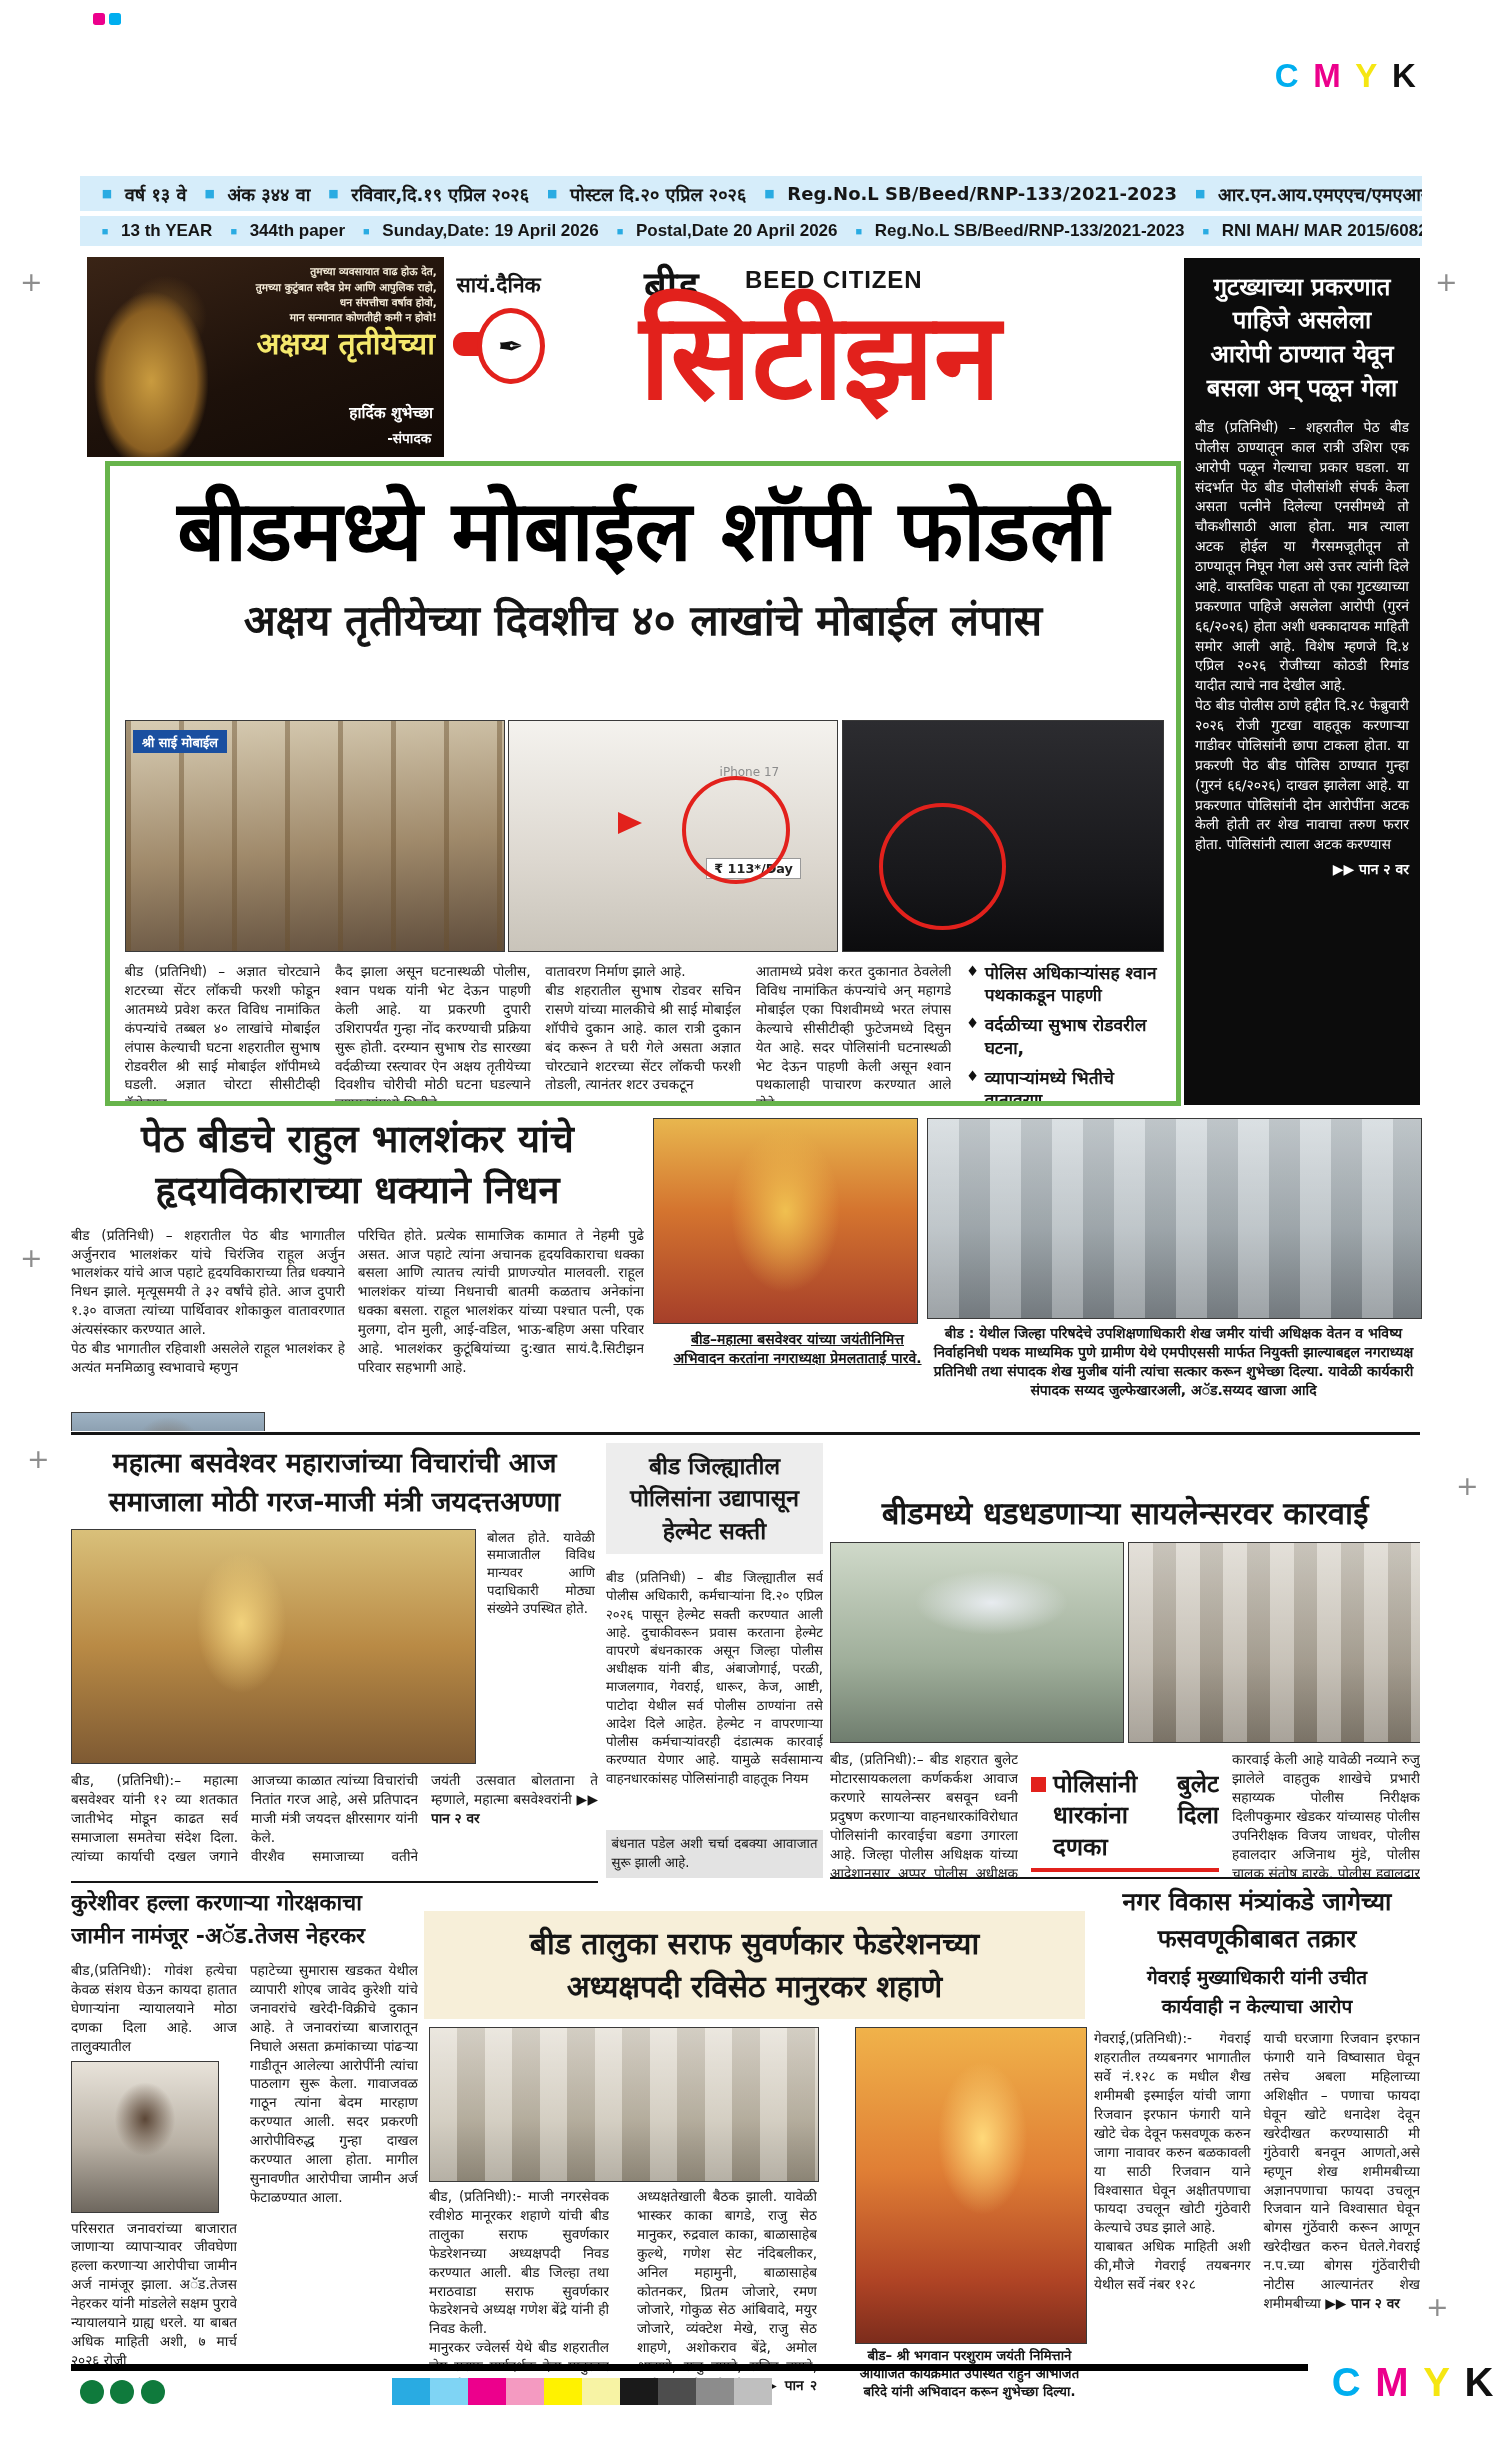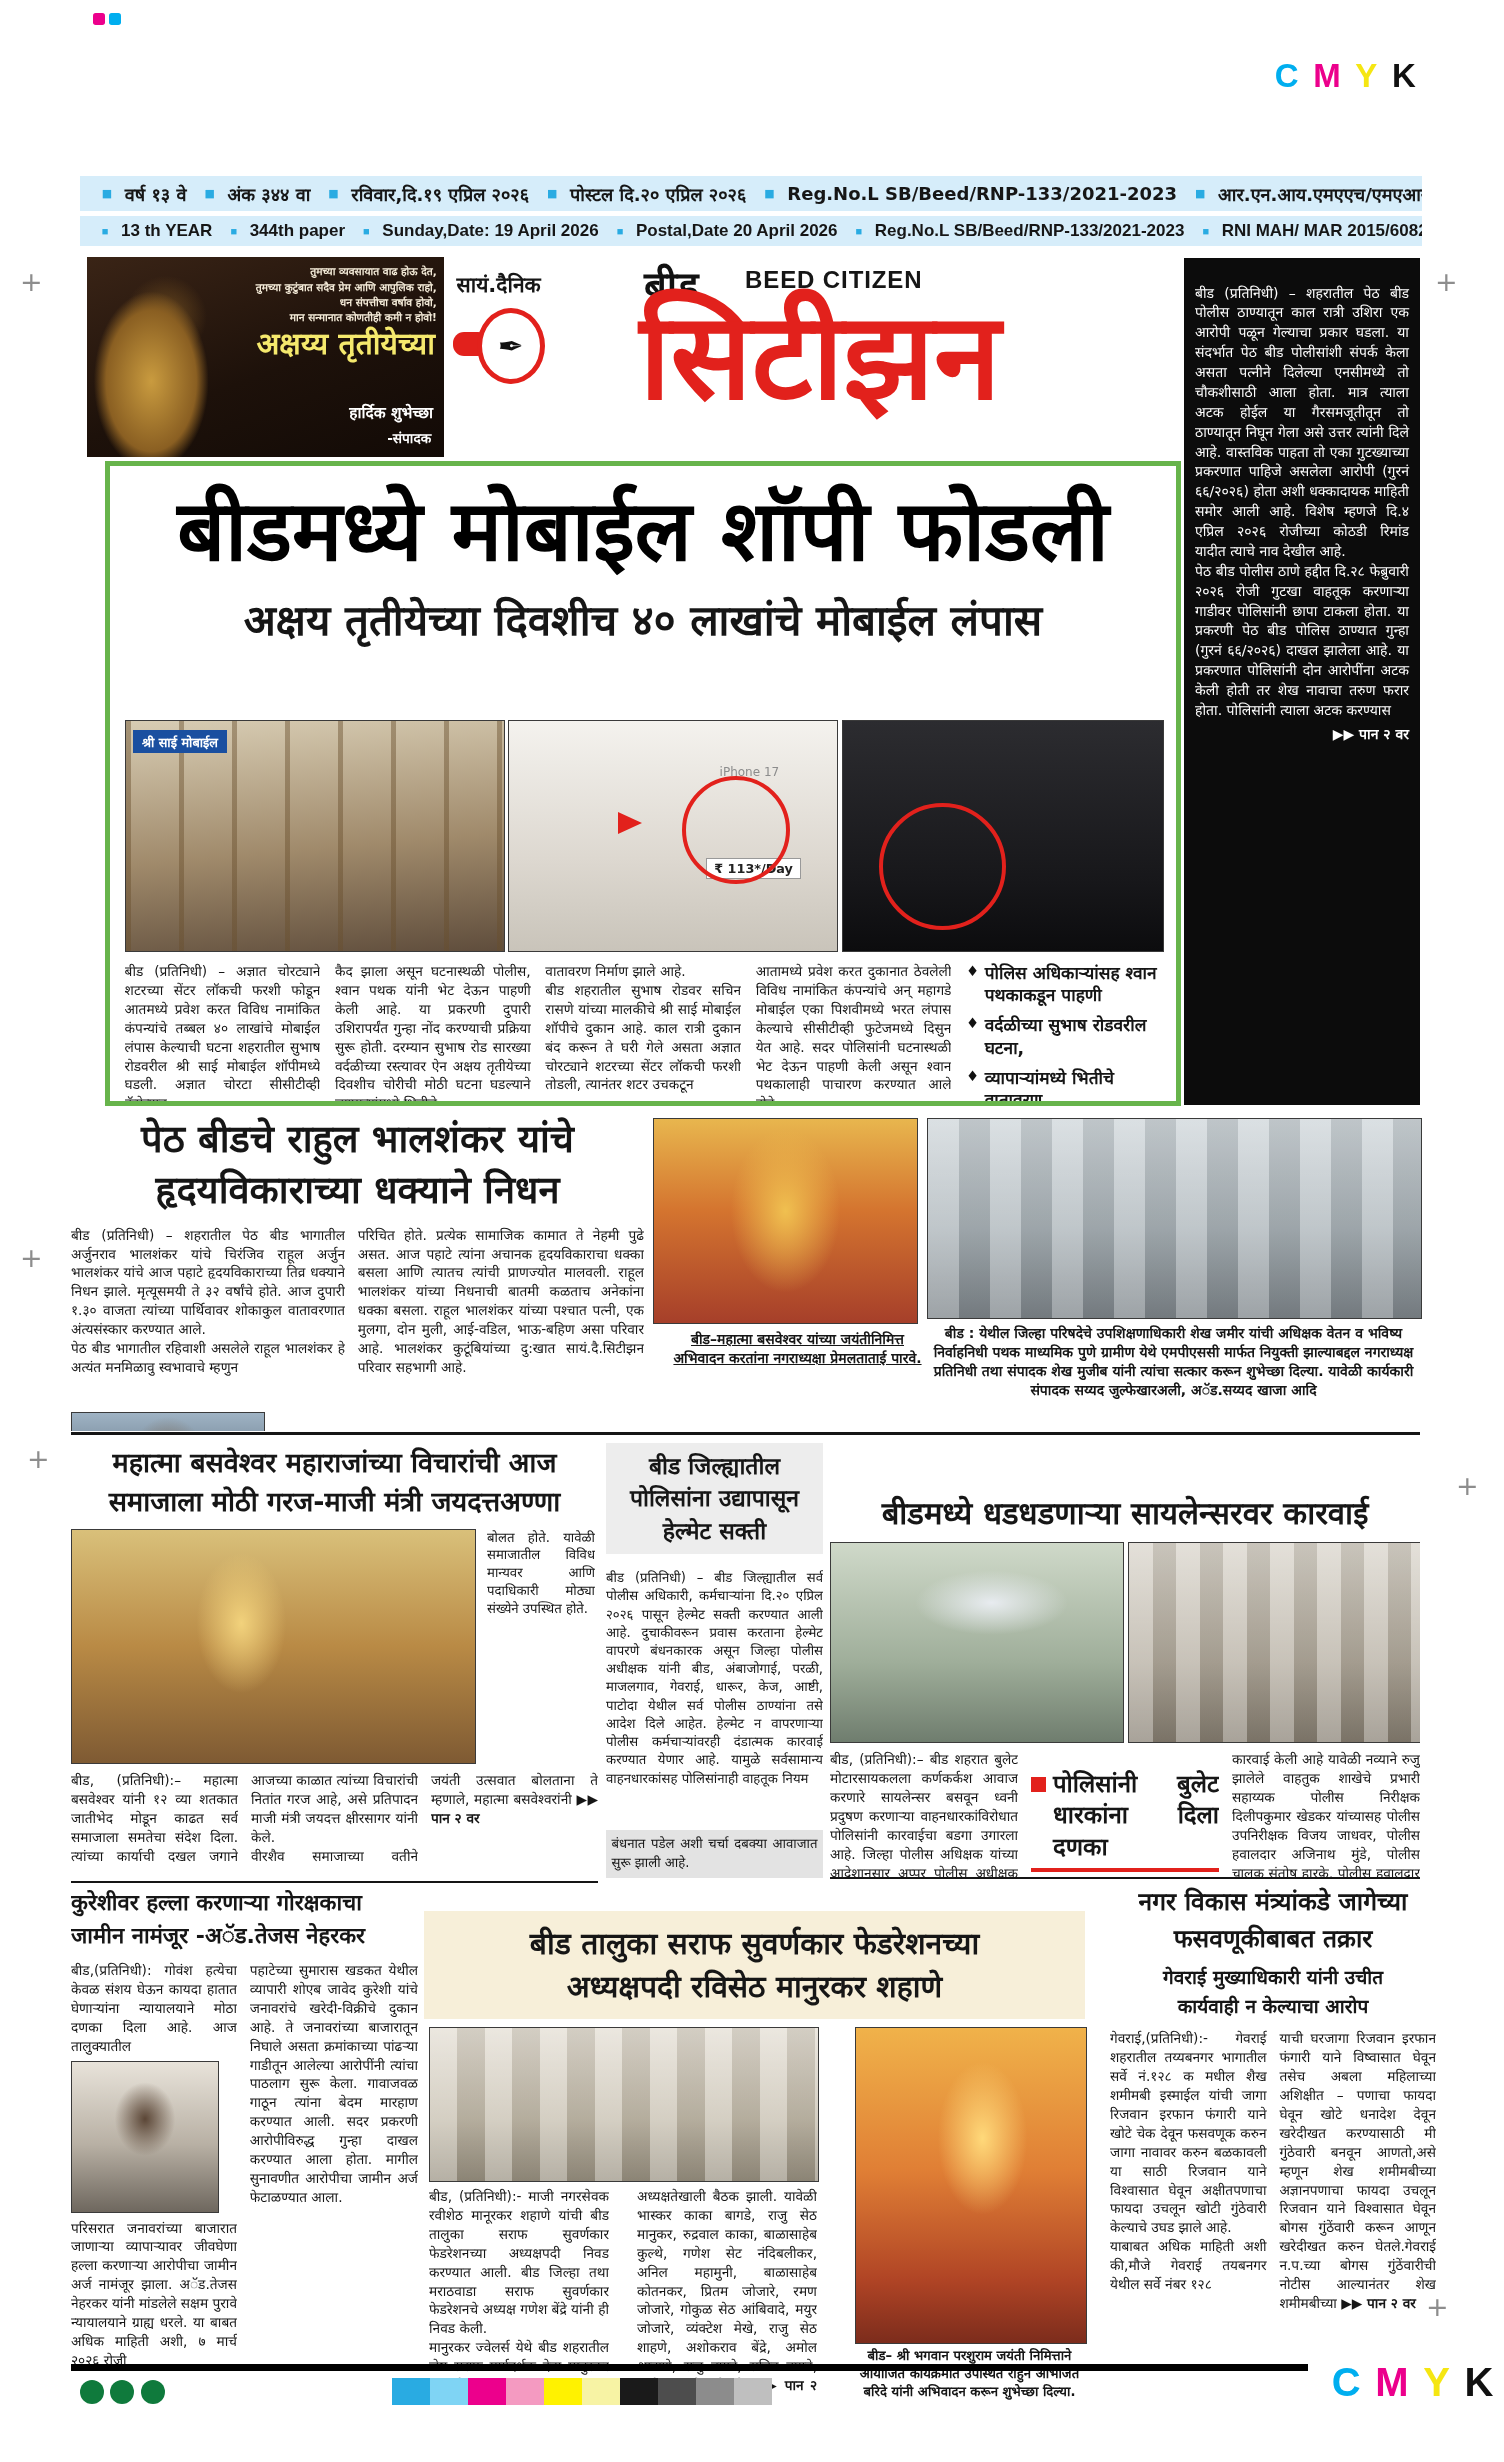--- a/index.html
+++ b/index.html
@@ -128,21 +128,21 @@
   .saraf-h{text-align:center;font-weight:900;font-size:30px;line-height:1.45;white-space:nowrap;}
   #ph-saraf{position:absolute;left:429px;top:2027px;width:388px;height:153px;background:
      repeating-linear-gradient(90deg,rgba(255,255,255,.3) 0 27px,rgba(0,0,0,.07) 27px 55px),
      linear-gradient(180deg,#e3ddd2 0%,#c2baa9 60%,#968e7e 100%);}
   .saraf-cols{position:absolute;left:429px;top:2187px;width:388px;height:206px;display:flex;gap:28px;overflow:hidden;}
   #ph-parsh{position:absolute;left:855px;top:2027px;width:230px;height:315px;background:
      radial-gradient(64px 109px at 55% 35%,#ffd97a,rgba(0,0,0,0) 70%),
      linear-gradient(180deg,#f0b24a 0%,#e07f35 45%,#b04425 80%,#7c2c1c 100%);}
   #cap-parsh{position:absolute;left:850px;top:2347px;width:239px;font-size:13.2px;}
   
-  .gev{position:absolute;left:1094px;top:1884px;width:326px;height:511px;overflow:hidden;margin-left:16px;}
+  .gev{position:absolute;left:1094px;top:1884px;width:326px;height:511px;overflow:hidden;}
   .gev-h{text-align:center;font-weight:900;font-size:24.6px;line-height:1.5;white-space:nowrap;}
   .gev-sub{text-align:center;font-weight:800;font-size:19px;line-height:1.5;margin-top:5.5px;white-space:nowrap;}
   .gev-cols{display:flex;gap:12.8px;margin-top:9px;height:301px;}
   
   .f-rule{position:absolute;left:71px;top:2364px;width:1237px;height:7.3px;background:#000;}
   .dots{position:absolute;left:80px;top:2380px;display:flex;gap:6.4px;}
   .dots i{width:24px;height:24px;border-radius:50%;background:#0f7a3c;display:block;}
   .swatches{position:absolute;left:392px;top:2378px;display:flex;}
   .swatches i{display:block;width:38px;height:27px;}
   .cmyk-b{top:2360px;left:1319px;font-size:40px;}
@@ -213,20 +213,24 @@
       <span class="ring">
           <span>✒</span>
         </span>
     </div>
     <div class="mh-prefix">बीड</div>
     <div class="mh-eng">BEED CITIZEN</div>
     <div class="mh-title">सिटीझन</div>
   </div>
 
   <div class="fugitive">
+    <div class="fug-title">गुटख्याच्या प्रकरणात
+पाहिजे असलेला
+आरोपी ठाण्यात येवून
+बसला अन् पळून गेला</div>
     <div class="fug-body">बीड (प्रतिनिधी) – शहरातील पेठ बीड पोलीस ठाण्यातून काल रात्री उशिरा एक आरोपी पळून गेल्याचा प्रकार घडला. या संदर्भात पेठ बीड पोलीसांशी संपर्क केला असता पत्नीने दिलेल्या एनसीमध्ये तो चौकशीसाठी आला होता. मात्र त्याला अटक होईल या गैरसमजूतीतून तो ठाण्यातून निघून गेला असे उत्तर त्यांनी दिले आहे. वास्तविक पाहता तो एका गुटख्याच्या प्रकरणात पाहिजे असलेला आरोपी (गुरनं ६६/२०२६) होता अशी धक्कादायक माहिती समोर आली आहे. विशेष म्हणजे दि.४ एप्रिल २०२६ रोजीच्या कोठडी रिमांड यादीत त्याचे नाव देखील आहे.
 पेठ बीड पोलीस ठाणे हद्दीत दि.२८ फेब्रुवारी २०२६ रोजी गुटखा वाहतूक करणाऱ्या गाडीवर पोलिसांनी छापा टाकला होता. या प्रकरणी पेठ बीड पोलिस ठाण्यात गुन्हा (गुरनं ६६/२०२६) दाखल झालेला आहे. या प्रकरणात पोलिसांनी दोन आरोपींना अटक केली होती तर शेख नावाचा तरुण फरार होता. पोलिसांनी त्याला अटक करण्यास</div>
     <span class="fug-cont">▶▶ पान २ वर</span>
   </div>
 
   <div class="lead">
     <div class="lead-headline">बीडमध्ये मोबाईल शॉपी फोडली</div>
     <div class="lead-sub">अक्षय तृतीयेच्या दिवशीच ४० लाखांचे मोबाईल लंपास</div>
     <div class="lead-photos">
       <div class="ph" id="ph-lead1">

